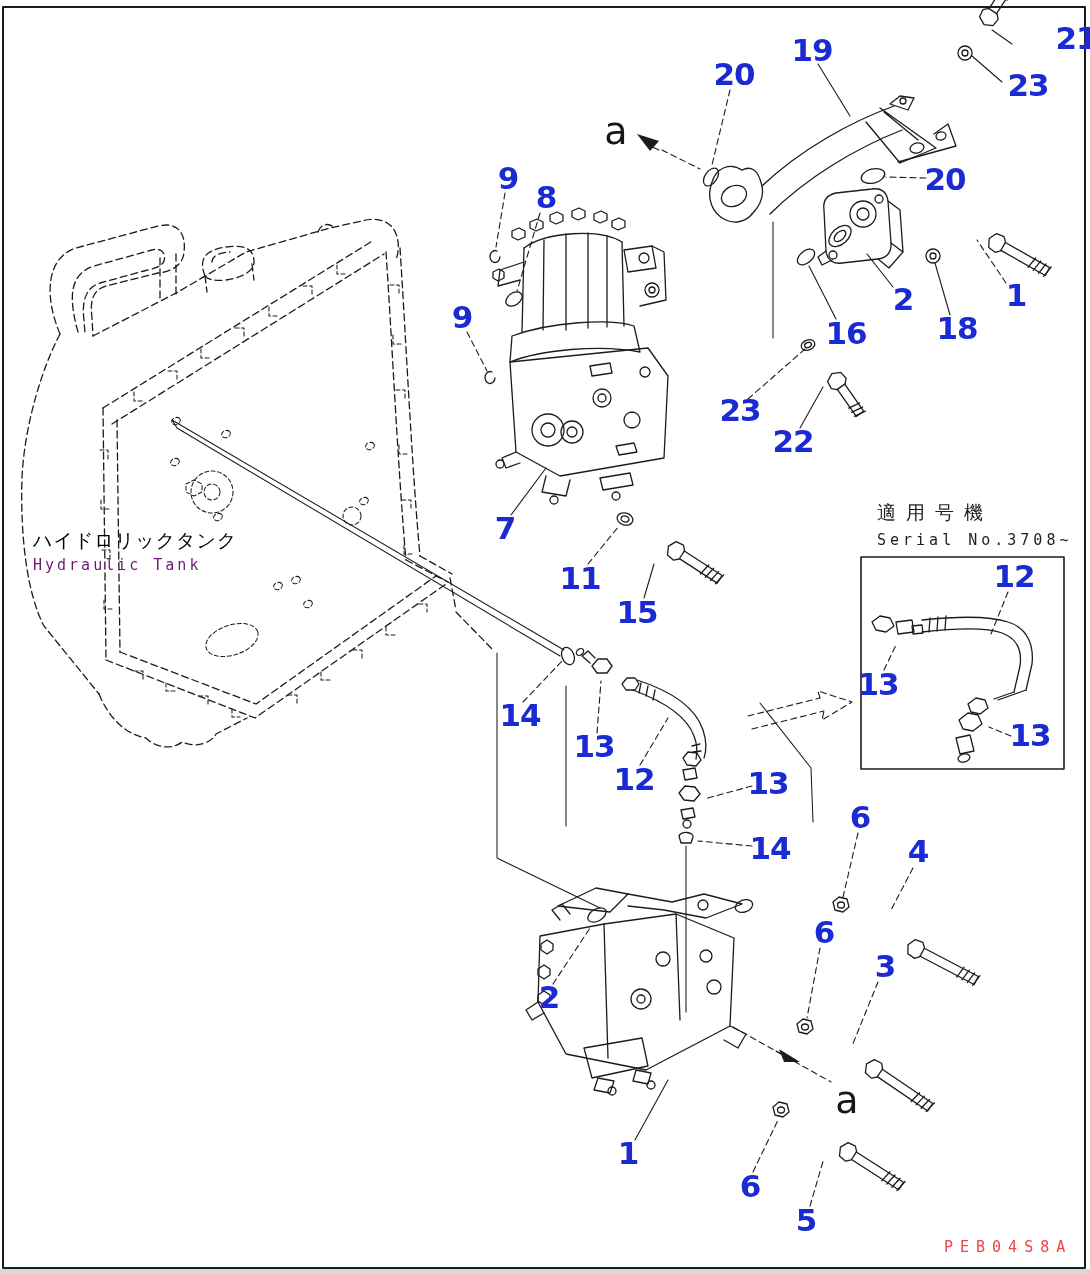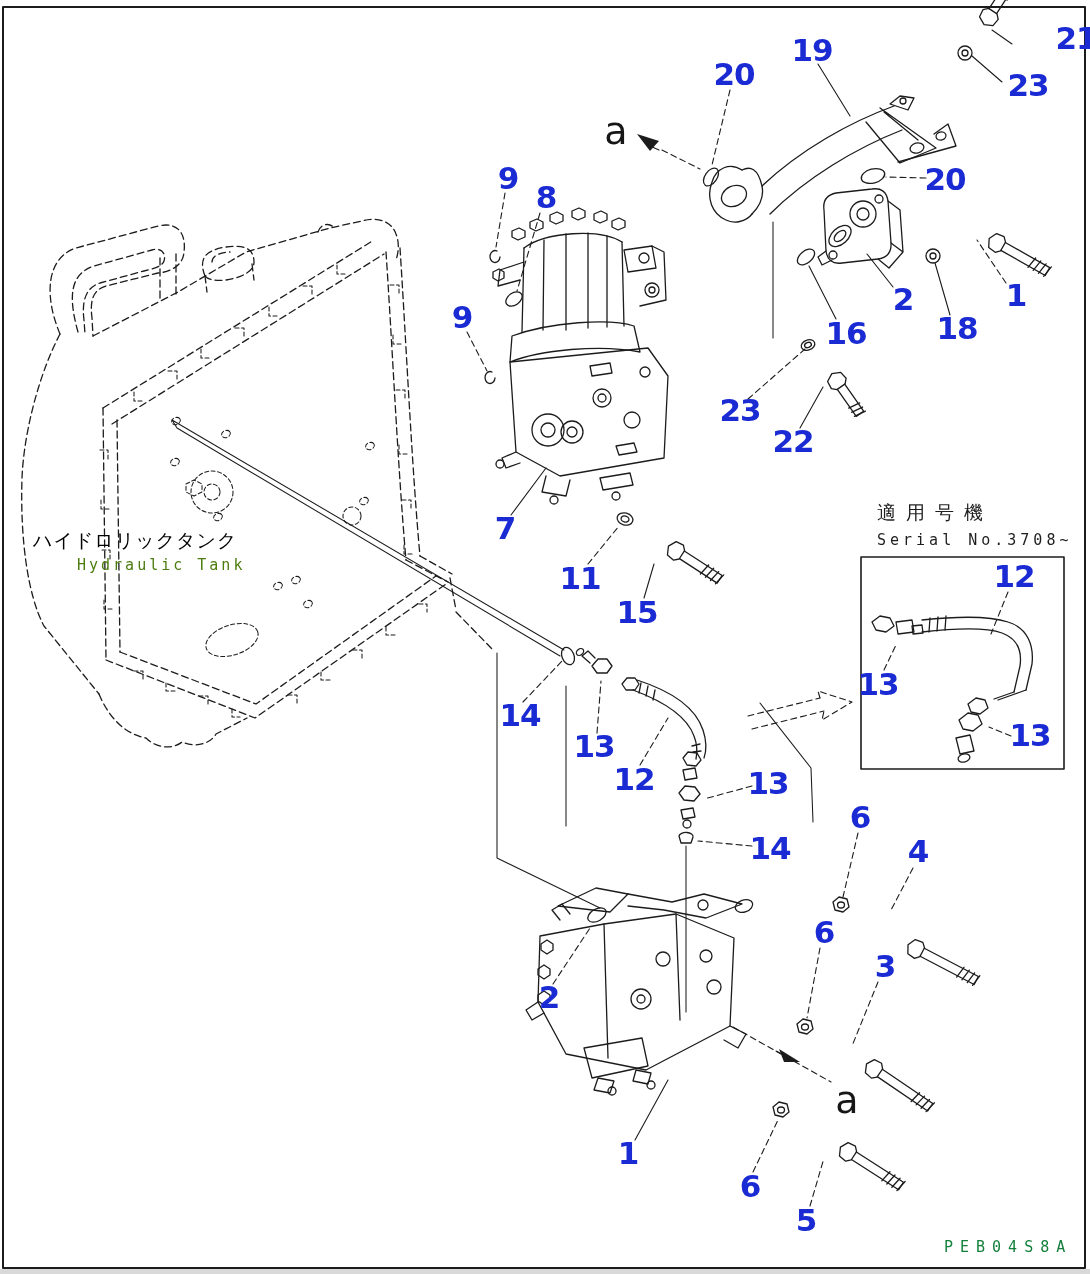--- a/index.html
+++ b/index.html
@@ -20,26 +20,26 @@
   .callout{
     position:absolute;transform:translate(-50%,-50%);
     color:var(--blue,#1a2bd4);font-weight:700;font-size:31px;line-height:1;
     letter-spacing:-1px;white-space:nowrap;
   }
   .viewletter{
     position:absolute;transform:translate(-50%,-50%);
     color:#161616;font-size:38px;font-weight:400;line-height:1;
   }
   .jp{position:absolute;color:#000000;font-size:19px;letter-spacing:1px;white-space:nowrap;}
-  .en-mono{position:absolute;color:#4d7c0f;font-family:"DejaVu Sans Mono",monospace;
-    font-size:15px;letter-spacing:3px;white-space:nowrap;margin-left:44px;}
+  .en-mono{position:absolute;color:#701a75;font-family:"DejaVu Sans Mono",monospace;
+    font-size:15px;letter-spacing:3px;white-space:nowrap;}
   .appl{position:absolute;color:#1e1e1e;font-size:19px;letter-spacing:10px;white-space:nowrap;}
   .serial{position:absolute;color:#1e1e1e;font-family:"DejaVu Sans Mono",monospace;
     font-size:15px;letter-spacing:4px;white-space:nowrap;}
-  .code{position:absolute;color:#15803d;font-family:"DejaVu Sans Mono",monospace;
+  .code{position:absolute;color:#ef4444;font-family:"DejaVu Sans Mono",monospace;
     font-size:15px;letter-spacing:7px;white-space:nowrap;}
   .scanline{position:absolute;left:0;right:0;bottom:0;height:5px;background:#d9d9d9;}
 </style>
 </head>
 <body>
 
 <div class="canvas">
 
   <svg class="art" width="1090" height="1274" viewBox="0 0 1090 1274" aria-hidden="true">
 

